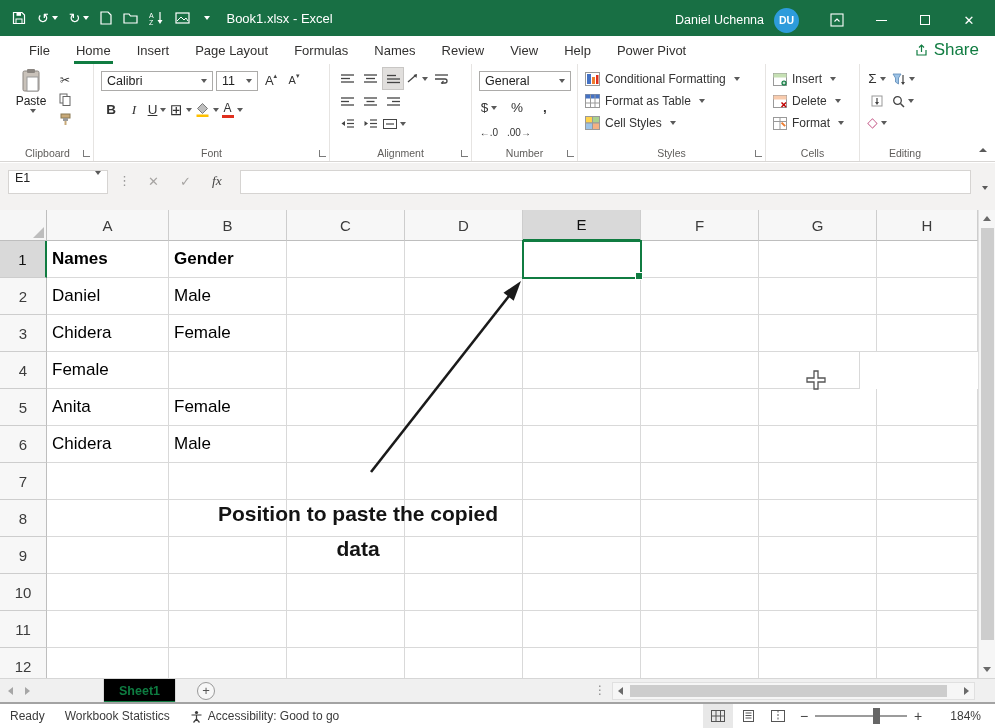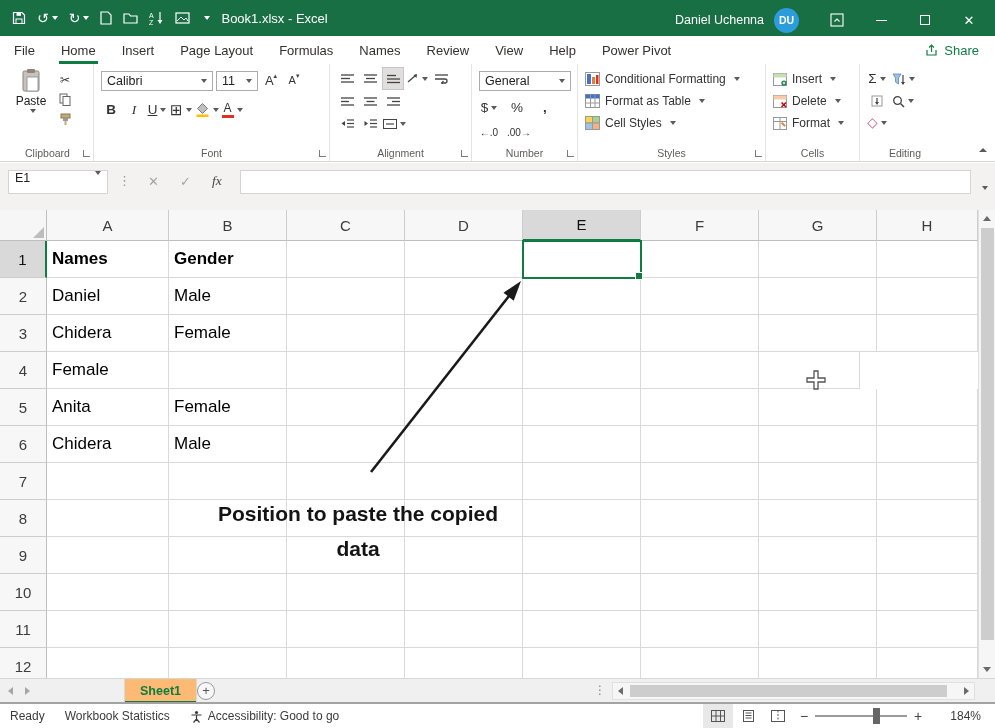--- a/index.html
+++ b/index.html
@@ -3,37 +3,37 @@
 <meta charset="utf-8">
 <style>
   *{box-sizing:border-box;margin:0;padding:0;}
   html,body{width:995px;height:728px;}
   body{font-family:"Liberation Sans","DejaVu Sans",sans-serif;position:relative;overflow:hidden;background:#fff;color:#222;}
 
   
   .titlebar{position:absolute;top:0;left:0;right:0;height:36px;background:#186F44;display:flex;align-items:center;color:#fff;z-index:20;}
   .qat{display:flex;align-items:center;gap:11px;padding-left:12px;}
   .qbtn{display:flex;align-items:center;color:#fff;font-size:14px;line-height:1;}
-  .title-text{font-size:13px;margin-left:11px;white-space:nowrap;}
+  .title-text{font-size:13px;margin-left:16px;white-space:nowrap;}
   .search-pill{position:absolute;left:390px;top:6px;width:268px;height:24px;background:#449A6C;border-radius:3px;display:flex;align-items:center;justify-content:center;gap:7px;font-size:12.5px;color:#EAF4EE;}
   .tb-right{position:absolute;right:4px;top:0;height:40px;display:flex;align-items:center;}
   .user-name{font-size:12.5px;margin-right:10px;}
   .avatar{width:25px;height:25px;border-radius:50%;background:#2D9CDB;color:#fff;font-size:10.5px;font-weight:700;display:flex;align-items:center;justify-content:center;margin-right:16px;}
   .win-btn{width:44px;height:36px;display:flex;align-items:center;justify-content:center;font-size:13px;}
   .min-glyph{width:11px;height:1px;background:#fff;display:inline-block;}
   .max-glyph{width:10px;height:10px;border:1px solid #fff;display:inline-block;}
   .chev{display:inline-block;width:0;height:0;border-left:3.5px solid transparent;border-right:3.5px solid transparent;border-top:4px solid #5a5a5a;margin-left:3px;vertical-align:middle;}
   .chev.w{border-top-color:#fff;}
   .chev-up{display:inline-block;width:0;height:0;border-left:4px solid transparent;border-right:4px solid transparent;border-bottom:4.5px solid #5a5a5a;}
 
   
-  .tabrow{position:absolute;top:36px;left:0;right:0;height:28px;background:#fff;display:flex;align-items:center;padding-left:1px;z-index:19;}
+  .tabrow{position:absolute;top:36px;left:0;right:0;height:28px;background:#fff;display:flex;align-items:center;padding-left:16px;z-index:19;}
   .rtab{padding:0 13px;font-size:13px;color:#323130;height:28px;display:flex;align-items:center;position:relative;white-space:nowrap;}
   .rtab.active::after{content:"";position:absolute;left:11px;right:11px;bottom:0;height:3px;background:#107C41;}
-  .share-btn{margin-left:auto;margin-right:16px;display:flex;align-items:center;gap:6px;color:#107C41;font-size:13px;}
+  .share-btn{margin-left:auto;margin-right:16px;display:flex;align-items:center;gap:6px;color:#107C41;font-size:17px;}
 
   
   .ribbon{position:absolute;top:64px;left:0;right:0;height:98px;background:#fff;border-bottom:1px solid #D8D6D4;display:flex;align-items:stretch;padding-left:2px;z-index:18;}
   .rgroup{position:relative;border-right:1px solid #E6E4E2;padding:4px 5px 17px 7px;flex:none;}
   .glabel{position:absolute;bottom:2px;left:0;right:0;text-align:center;font-size:10.5px;color:#5F5D5B;}
   .launcher{position:absolute;right:3px;bottom:4px;width:7px;height:7px;border-left:1px solid #7a7a7a;border-bottom:1px solid #7a7a7a;}
   .rrow{display:flex;align-items:center;gap:3px;height:25px;}
   .fbtn{min-width:20px;height:21px;display:flex;align-items:center;justify-content:center;font-size:13.5px;color:#333;line-height:1;}
   .fbtn.on{background:#E1DFDD;outline:1px solid #C8C6C4;}
   .combo{border:1px solid #ACABA9;height:20px;display:flex;align-items:center;justify-content:space-between;padding:0 5px;font-size:12.5px;color:#222;background:#fff;white-space:nowrap;}
@@ -88,21 +88,21 @@
   .sarr.bottom{position:absolute;bottom:0;left:0;right:0;}
   .tri-up{width:0;height:0;border-left:4px solid transparent;border-right:4px solid transparent;border-bottom:5px solid #6a6a6a;}
   .tri-down{width:0;height:0;border-left:4px solid transparent;border-right:4px solid transparent;border-top:5px solid #6a6a6a;}
   .tri-left{width:0;height:0;border-top:4px solid transparent;border-bottom:4px solid transparent;border-right:5px solid #6a6a6a;}
   .tri-right{width:0;height:0;border-top:4px solid transparent;border-bottom:4px solid transparent;border-left:5px solid #6a6a6a;}
   .vthumb{position:absolute;top:18px;left:2px;width:13px;height:412px;background:#CDCDCD;}
 
   
   .sheetbar{position:absolute;top:678px;left:0;right:0;height:24px;background:#F0F0F0;border-top:1px solid #D6D6D6;z-index:15;}
   .nav-arrows{position:absolute;left:8px;top:0;height:24px;display:flex;align-items:center;gap:12px;opacity:.55;}
-  .sheet-tab{position:absolute;left:103px;top:0;height:24px;padding:0 15px;background:#fdba74;border-left:1px solid #D9D9D9;border-right:1px solid #D9D9D9;display:flex;align-items:center;font-size:12.5px;color:#0E7C41;font-weight:700;margin-left:21px;}
+  .sheet-tab{position:absolute;left:103px;top:0;height:24px;padding:0 15px;background:#000000;border-left:1px solid #D9D9D9;border-right:1px solid #D9D9D9;display:flex;align-items:center;font-size:12.5px;color:#0E7C41;font-weight:700;}
   .sheet-tab::after{content:"";position:absolute;left:0;right:0;bottom:0;height:2px;background:#107C41;}
   .add-sheet{position:absolute;left:197px;top:3px;width:18px;height:18px;border-radius:50%;border:1px solid #999;color:#555;display:flex;align-items:center;justify-content:center;font-size:13px;background:#F7F7F7;}
   .add-sheet::after{content:"+";position:relative;top:-1px;}
   .tab-divider{position:absolute;left:594px;top:4px;color:#8a8a8a;font-size:12px;}
   .hscroll{position:absolute;left:612px;right:20px;top:3px;height:18px;display:flex;align-items:center;background:#F6F6F6;border:1px solid #E0E0E0;}
   .hs-btn{width:15px;height:100%;display:flex;align-items:center;justify-content:center;}
   .hs-track{flex:1;height:100%;position:relative;}
   .hs-thumb{position:absolute;left:2px;right:12px;top:2px;bottom:2px;background:#CDCDCD;}
 
   

